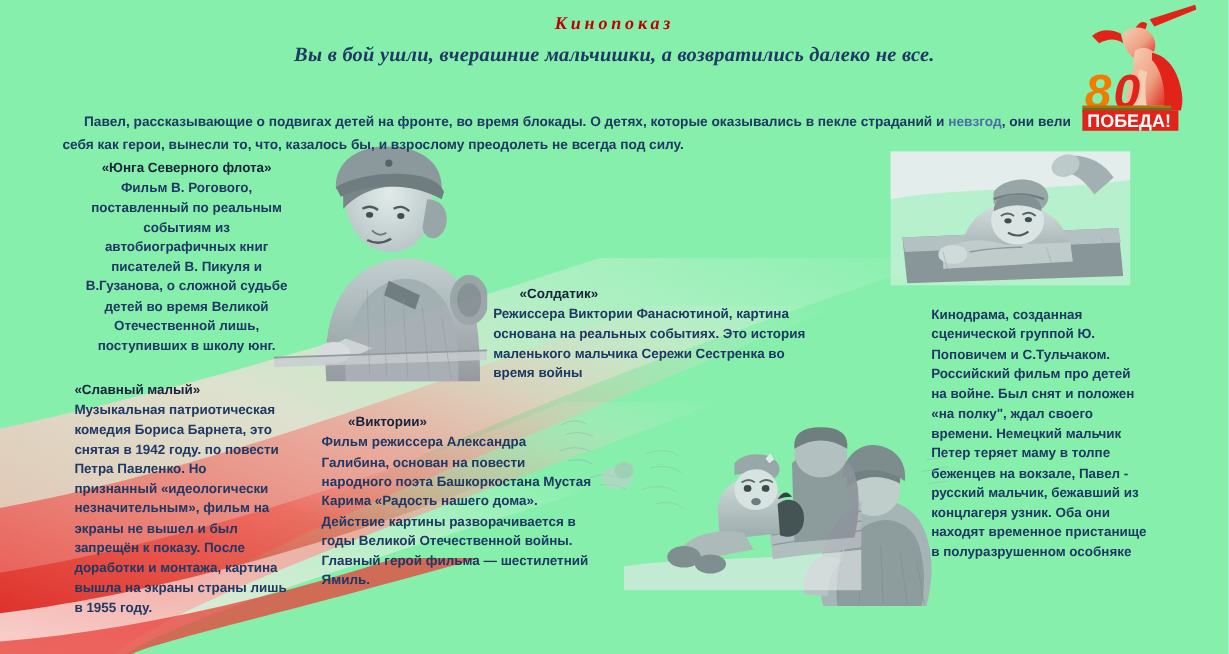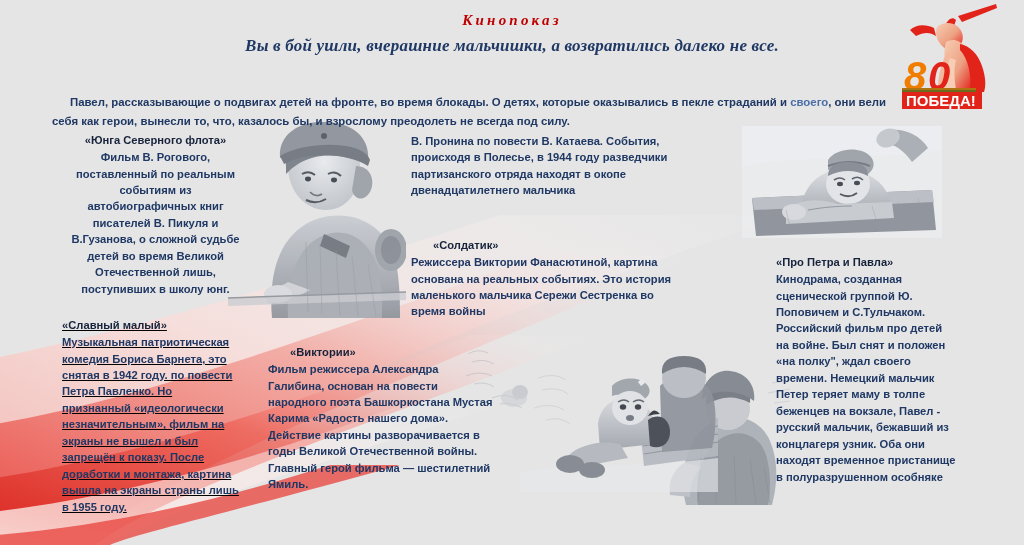--- a/index.html
+++ b/index.html
@@ -6,21 +6,21 @@
   html, body {
     margin: 0;
     padding: 0;
     background: #ffffff;
   }
   #slide {
     position: relative;
     width: 1024px;
     height: 545px;
     overflow: hidden;
-    background: #e5e5e5;
+    background: #86efac;
     font-family: "Liberation Sans", "DejaVu Sans", sans-serif;
   }
 
   
   .ribbon-layer {
     position: absolute;
     left: 0;
     bottom: 0;
     width: 760px;
     height: 330px;
@@ -99,21 +99,21 @@
     font-size: 11.2px;
     line-height: 1.47;
     color: #1f3864;
     font-weight: bold;
   }
 
   #block-yunga   { top: 133px; left: 68px;  width: 175px; text-align: center; }
   #block-syn     { top: 133px; left: 411px; width: 268px; }
   #block-soldat  { top: 238px; left: 411px; width: 268px; }
   #block-petr    { top: 255px; left: 776px; width: 180px; }
-  #block-slavny  { top: 318px; left: 62px;  width: 182px; text-decoration: underline; }
+  #block-slavny  { top: 318px; left: 62px;  width: 182px; }
   #block-sestra  { top: 345px; left: 268px; width: 228px; }
 
   #block-soldat h3, #block-sestra h3 { text-indent: 22px; }
   #block-petr h3 { text-indent: 0; }
 
   
   .sketch { position: absolute; z-index: 2; pointer-events: none; }
   .sketch svg { display: block; }
 
   #sketch-yunga  { top: 122px; left: 228px; }
@@ -397,38 +397,36 @@
         <rect x="2" y="86" width="74" height="2" fill="#f07d00" opacity="0.5"></rect>
       </g>
 
       <g>
         <rect x="2" y="90" width="80" height="17" fill="#e2231a"></rect>
         <text x="6" y="104" font-family="'Liberation Sans', sans-serif" font-size="15" font-weight="bold" fill="#ffffff">ПОБЕДА!</text>
       </g>
     </svg>
   </div>
 
-  <p class="intro"><span>Павел, рассказывающие о подвигах детей на фронте, во время блокады. О детях, которые оказывались в пекле страданий и </span><span class="soft">своего</span><span>, они вели себя как герои, вынесли то, что, казалось бы, и взрослому преодолеть не всегда под силу.</span></p>
+  <p class="intro"><span>Павел, рассказывающие о подвигах детей на фронте, во время блокады. О детях, которые оказывались в пекле страданий и </span><span class="soft">невзгод</span><span>, они вели себя как герои, вынесли то, что, казалось бы, и взрослому преодолеть не всегда под силу.</span></p>
 
   <div class="block" id="block-yunga">
     <h3>«Юнга Северного флота»</h3>
     <p>Фильм В. Рогового, поставленный по реальным событиям из автобиографичных книг писателей В. Пикуля и В.Гузанова, о сложной судьбе детей во время Великой Отечественной лишь, поступивших в школу юнг.</p>
   </div>
 
   <div class="block" id="block-syn">
-    <p> В. Пронина по повести В. Катаева. События, происходя в Полесье, в 1944 году разведчики партизанского отряда находят в окопе двенадцатилетнего мальчика</p>
   </div>
 
   <div class="block" id="block-soldat">
     <h3>«Солдатик»</h3>
     <p> Режиссера Виктории Фанасютиной, картина основана на реальных событиях. Это   история маленького мальчика Сережи Сестренка во время войны</p>
   </div>
 
   <div class="block" id="block-petr">
-    <h3>«Про Петра и Павла»</h3>
     <p> Кинодрама, созданная сценической группой Ю. Поповичем и С.Тульчаком. Российский фильм про детей на войне. Был снят и положен «на полку", ждал своего времени. Немецкий мальчик Петер теряет маму в толпе беженцев на вокзале, Павел - русский мальчик, бежавший из концлагеря узник. Оба они находят временное пристанище в полуразрушенном особняке</p>
   </div>
 
   <div class="block" id="block-slavny">
     <h3>«Славный малый»</h3>
     <p>Музыкальная патриотическая комедия Бориса Барнета,  это снятая в 1942 году. по повести  Петра Павленко. Но признанный «идеологически незначительным», фильм на экраны не вышел и был запрещён к показу. После доработки и монтажа, картина вышла на экраны страны лишь в 1955 году.</p>
   </div>
 
   <div class="block" id="block-sestra">
     <h3>«Виктории»</h3>

